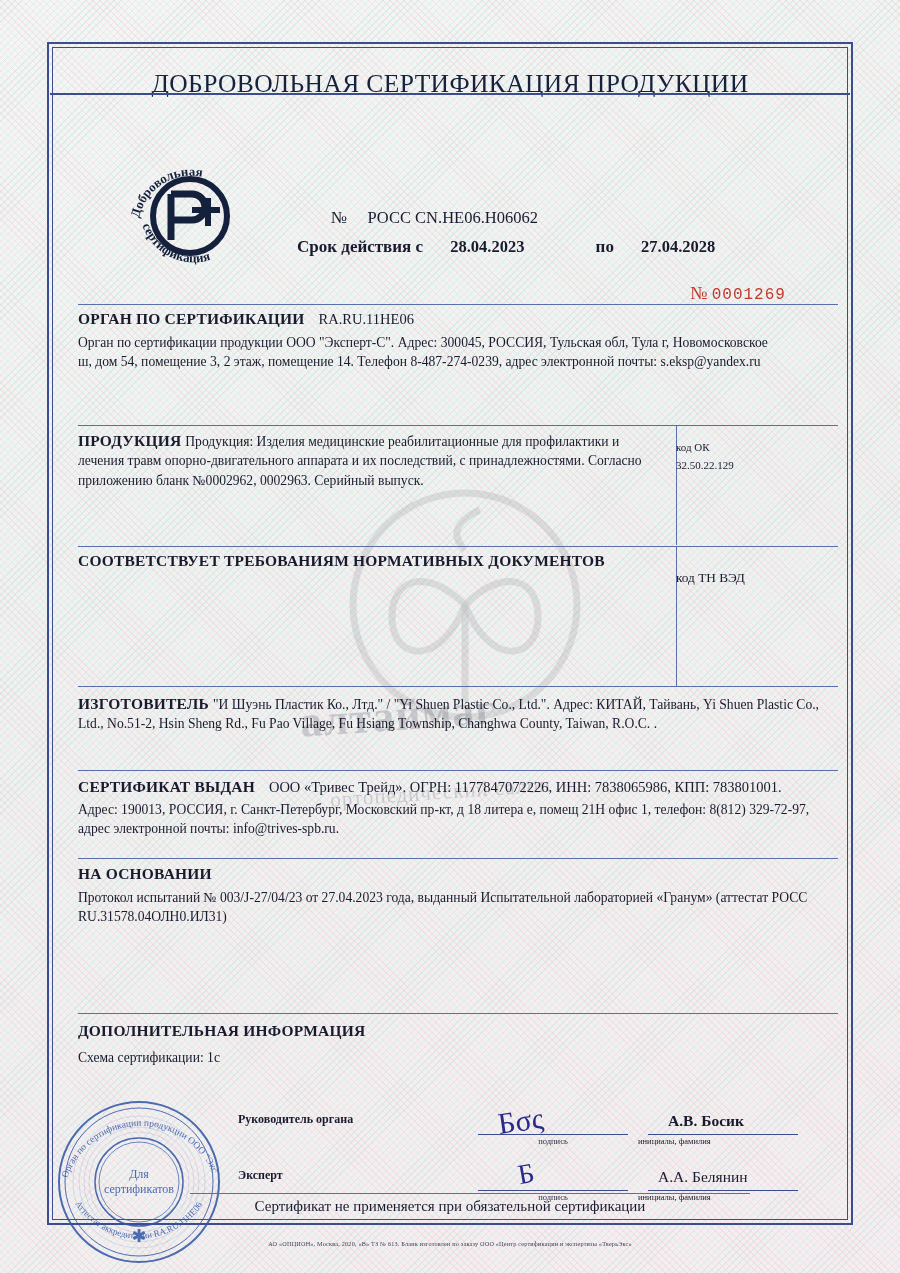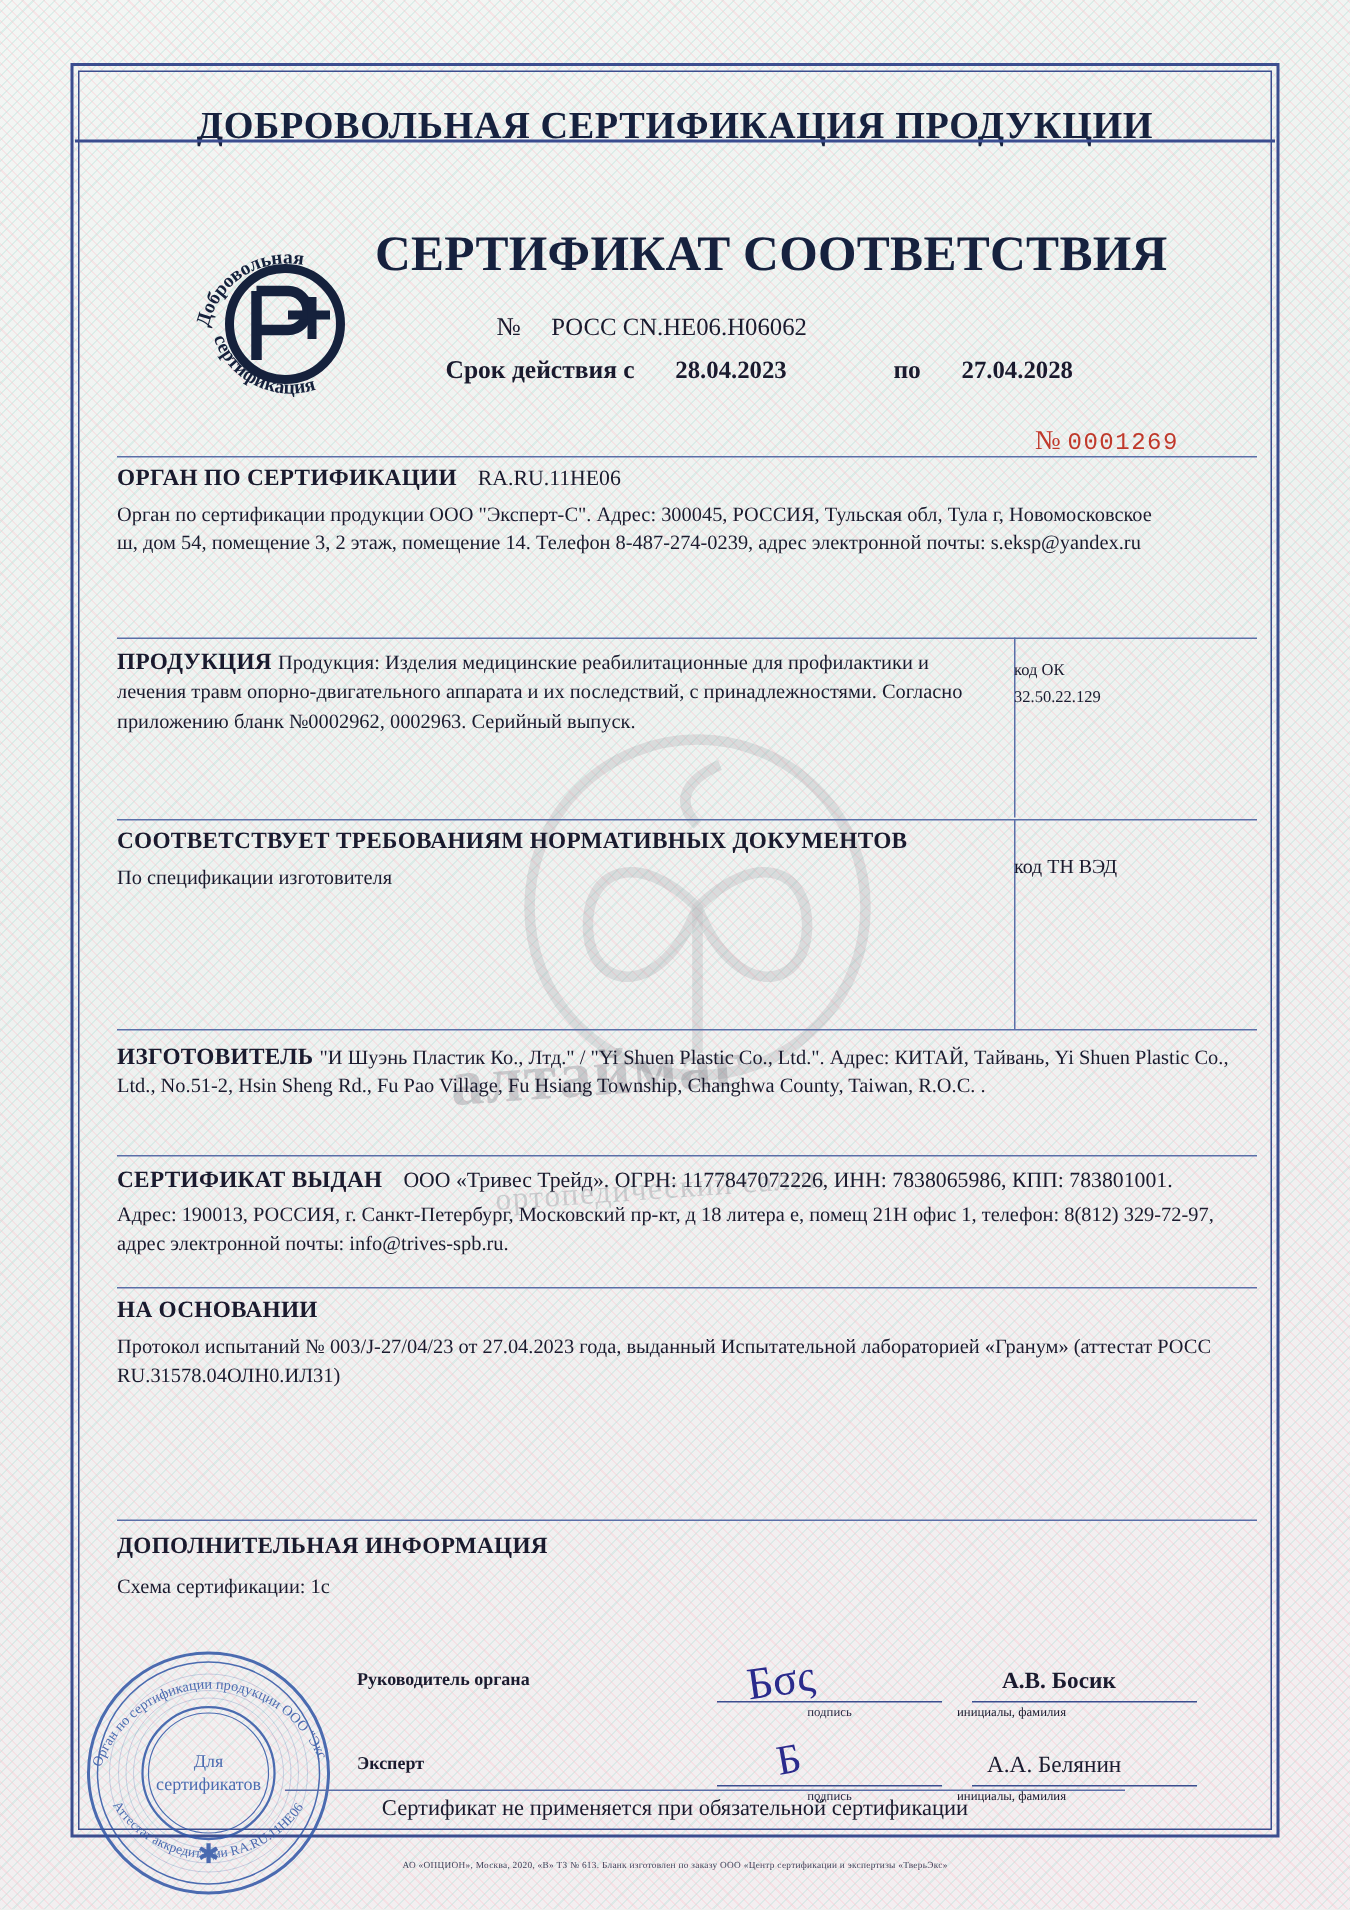--- a/index.html
+++ b/index.html
@@ -37,21 +37,21 @@
     border: 1px solid #3b4d8f;
   }
   .hdr-band {
     position: absolute;
     left: 50px; top: 45px;
     width: 800px;
     text-align: center;
   }
   .hdr-title {
     font-family: "Liberation Serif", serif;
-    font-weight: bold;
+    font-weight: normal;
     font-size: 25.5px;
     letter-spacing: 0.4px;
     color: #16213e;
     padding-top: 24px;
   }
   .hdr-rule {
     position: absolute;
     left: 50px; top: 93px;
     width: 800px;
     border-top: 2px solid #3b4d8f;
@@ -291,21 +291,20 @@
       <g transform="translate(70,66)">
         <circle cx="0" cy="0" r="37" fill="none" stroke="#15213c" stroke-width="6"></circle>
         <path d="M -19,-22 L -19,24" stroke="#15213c" stroke-width="7" fill="none"></path>
         <path d="M -19,-22 L 2,-22 A 13,13 0 0 1 2,4 L -19,4" stroke="#15213c" stroke-width="7" fill="none"></path>
         <path d="M 2,-6 L 30,-6" stroke="#15213c" stroke-width="6" fill="none"></path>
         <path d="M 18,-18 L 18,10" stroke="#15213c" stroke-width="6" fill="none"></path>
       </g>
     </svg>
   </div>
 
-  <div class="cert-title">СЕРТИФИКАТ СООТВЕТСТВИЯ</div>
 
   <div class="num-row">
     <span class="num-sign">№</span>
     <span class="num-val">РОСС CN.НЕ06.Н06062</span>
   </div>
 
   <div class="valid-row">
     <span class="valid-lbl">Срок действия  с</span>
     <span class="valid-from">28.04.2023</span>
     <span class="valid-po">по</span>
@@ -335,21 +334,20 @@
   </div>
   <div class="box-ok">
     <div>код ОК</div>
     <div class="v">32.50.22.129</div>
   </div>
 
   <hr class="sec" style="left:78px; top:546px; width:760px;">
   <div style="position:absolute; left:676px; top:546px; height:140px; border-left:1px solid #5a6ea8;"></div>
   <div class="sec-norm">
     <div class="lbl">СООТВЕТСТВУЕТ ТРЕБОВАНИЯМ НОРМАТИВНЫХ ДОКУМЕНТОВ</div>
-    <div class="norm-body">По спецификации изготовителя</div>
   </div>
   <div class="box-tnved">
     <div>код ТН ВЭД</div>
     <div></div>
   </div>
 
   <hr class="sec" style="left:78px; top:686px; width:760px;">
   <div class="sec-man">
     <span class="lbl">ИЗГОТОВИТЕЛЬ</span>
     <span class="body-txt man-body">"И Шуэнь Пластик Ко., Лтд." / "Yi Shuen Plastic Co., Ltd.". Адрес: КИТАЙ, Тайвань, Yi Shuen Plastic Co., Ltd., No.51-2, Hsin Sheng Rd., Fu Pao Village, Fu Hsiang Township, Changhwa County, Taiwan, R.O.C. .</span>

